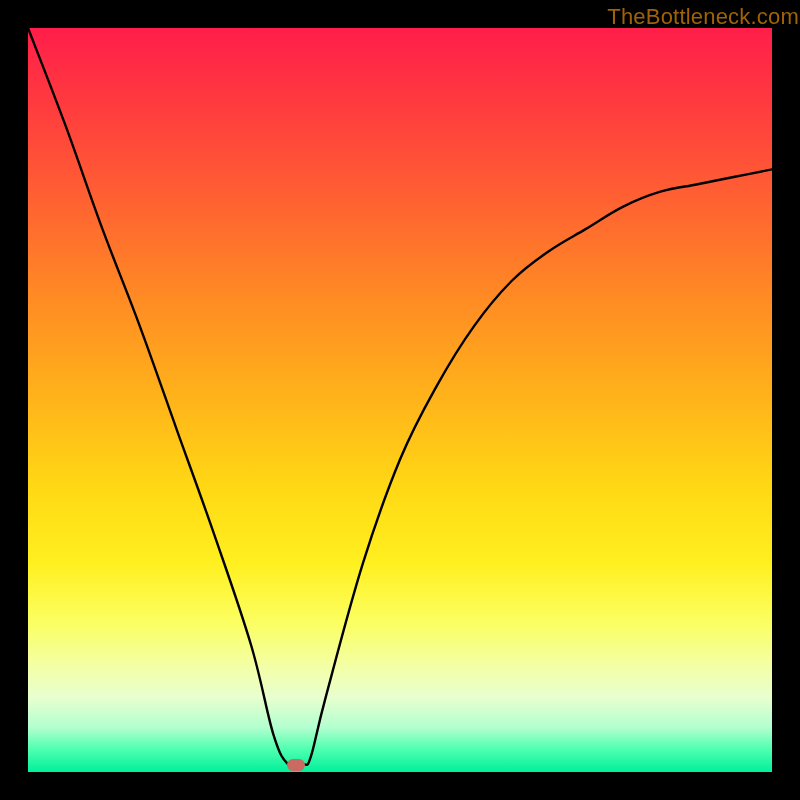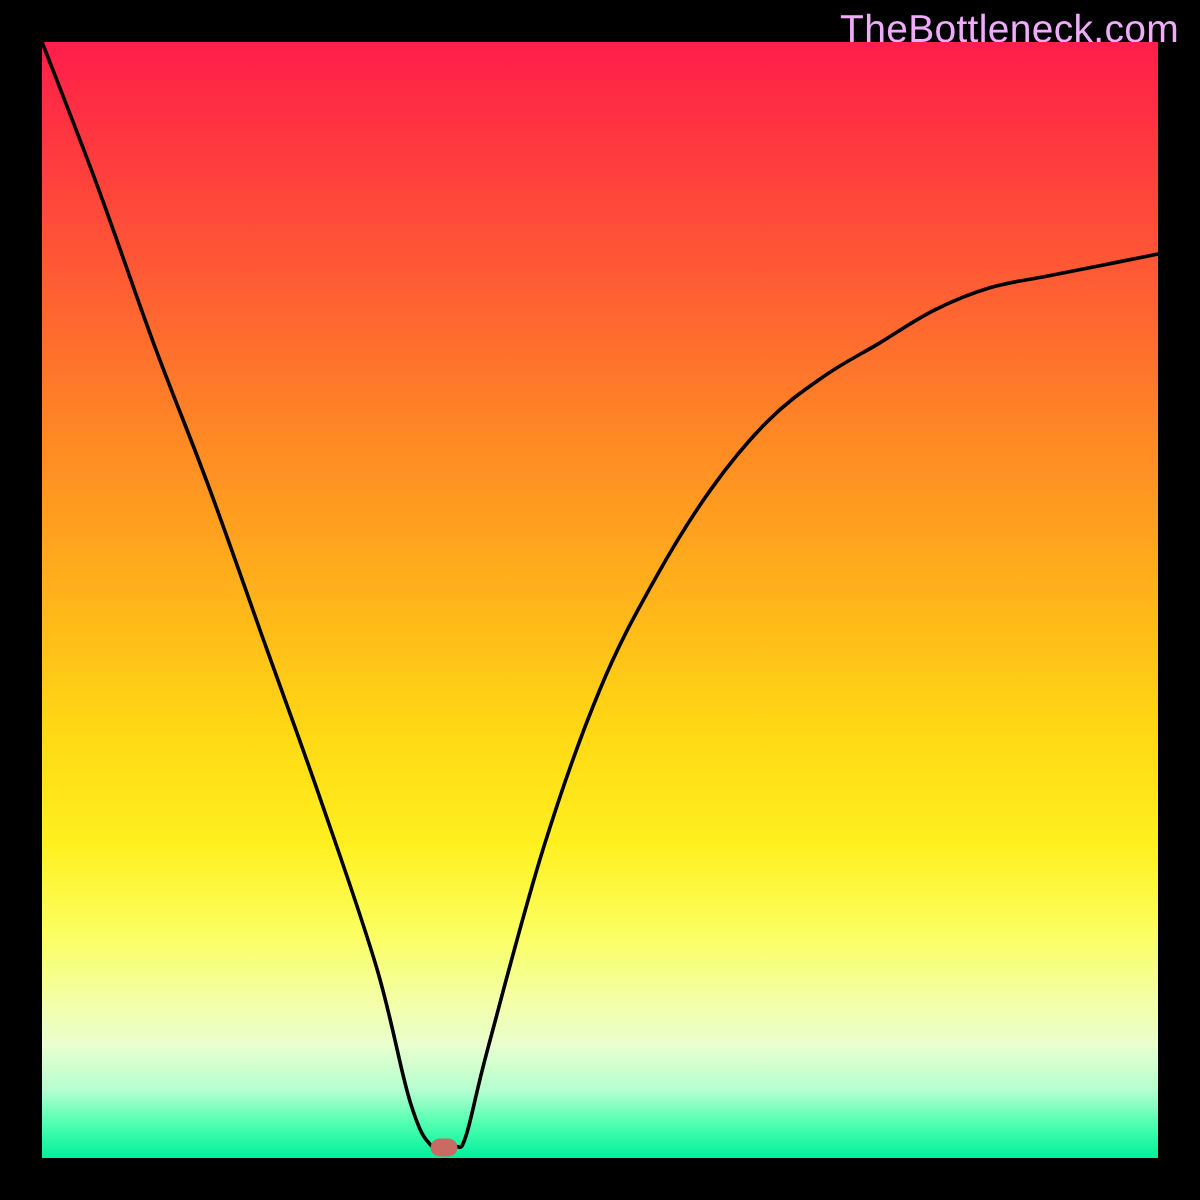--- a/index.html
+++ b/index.html
@@ -13,23 +13,23 @@
   }
   .frame {
     position: relative;
     width: 800px;
     height: 800px;
     background: #000000;
   }
   .watermark {
     position: absolute;
     top: 4px;
-    right: 14px;
-    color: #f0abfc;
-    font-size: 26px;
+    right: 1px;
+    color: #a16207;
+    font-size: 22px;
     font-weight: 500;
     letter-spacing: 0.2px;
     user-select: none;
   }
   .plot {
     position: absolute;
     left: 28px;
     top: 28px;
     width: 744px;
     height: 744px;

